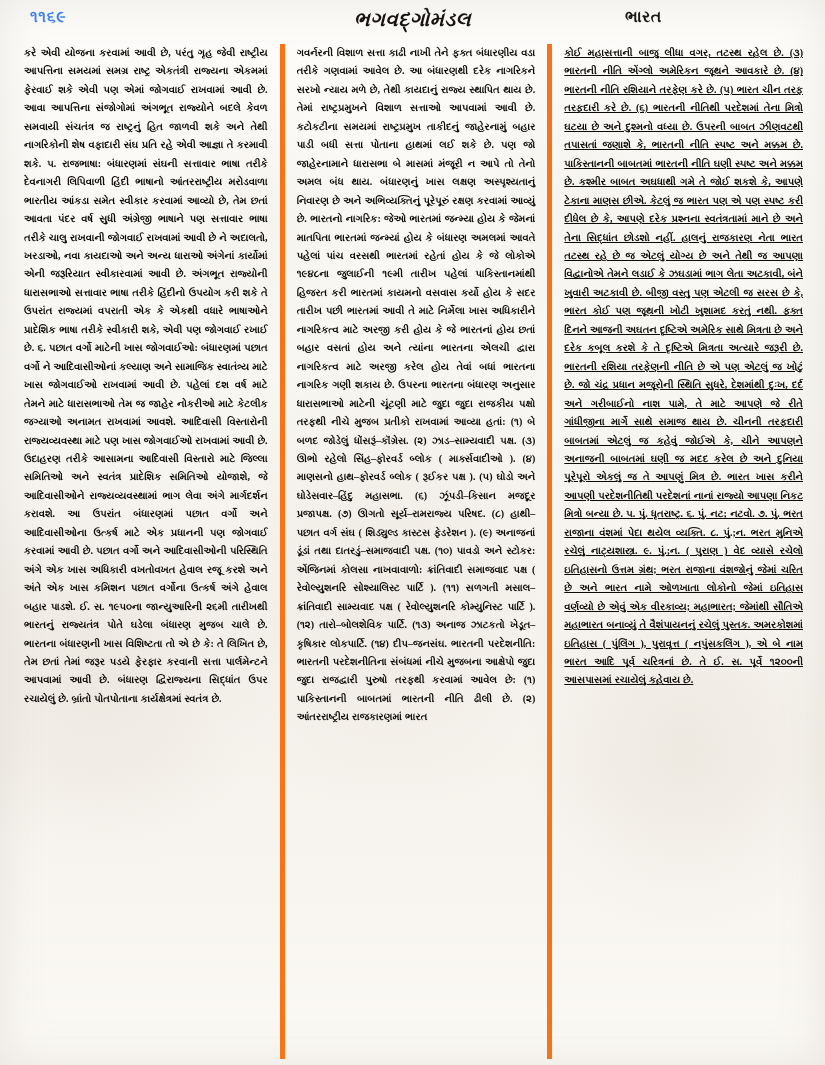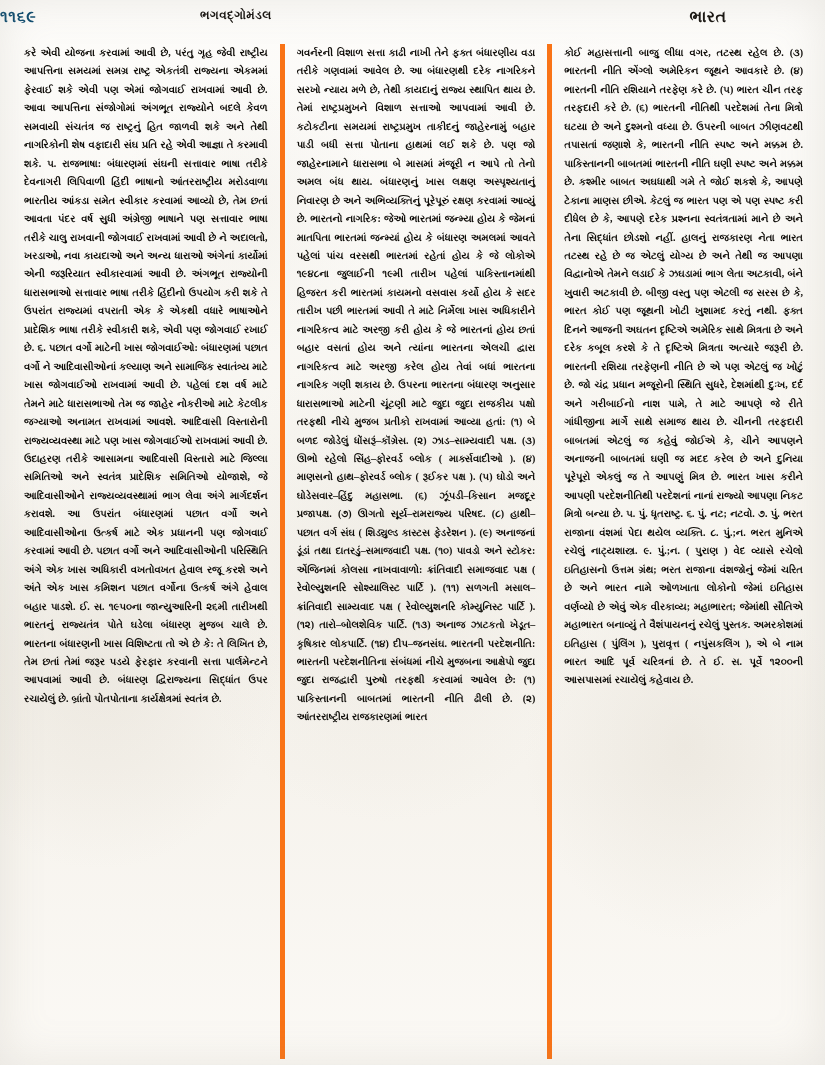--- a/index.html
+++ b/index.html
@@ -28,29 +28,29 @@
     pointer-events:none;
   }
   .page{position:absolute;inset:0;}
 
   
   .running-head{
     position:absolute;left:0;right:0;top:8px;height:30px;
     display:flex;align-items:flex-start;
   }
   .rh-left{
-    width:200px;box-sizing:border-box;
-    font-size:16px;font-weight:700;color:#0c4a6e;letter-spacing:.5px;
+    width:200px;padding-left:30px;box-sizing:border-box;
+    font-size:16px;font-weight:700;color:#3b82f6;letter-spacing:.5px;
   }
   .rh-center{
-    flex:1;
-    font-size:12px;font-weight:700;color:#14110d;letter-spacing:.4px;
+    flex:1;text-align:center;
+    font-size:20px;font-weight:700;color:#14110d;letter-spacing:.4px;font-style:italic;
   }
   .rh-right{
-    width:200px;padding-right:34px;box-sizing:border-box;text-align:center;
+    width:200px;padding-right:34px;box-sizing:border-box;text-align:left;
     font-size:16px;font-weight:700;color:#16130f;letter-spacing:.4px;
   }
 
   
   .columns{
     position:absolute;left:12px;right:10px;top:44px;bottom:6px;
     display:flex;
   }
   .col{
     width:271px;box-sizing:border-box;
@@ -65,21 +65,21 @@
     text-align:justify;
     text-justify:inter-word;
     word-spacing:.5px;
     font-weight:600;
     text-rendering:optimizeLegibility;
   }
   .col-body p{margin:0;text-indent:0;}
   .col-body p.hang{text-indent:0;}
   .ink-1{filter:contrast(1.04);}
   .ink-2{filter:contrast(1.02);}
-  .ink-3{filter:contrast(1.03);}
+  .ink-3{filter:contrast(1.03);text-decoration:underline;}
 
   
   .col-body{position:relative;z-index:2;}
 </style>
 </head>
 <body>
 
 <div class="paper-texture"></div>
 
 <div class="page">

